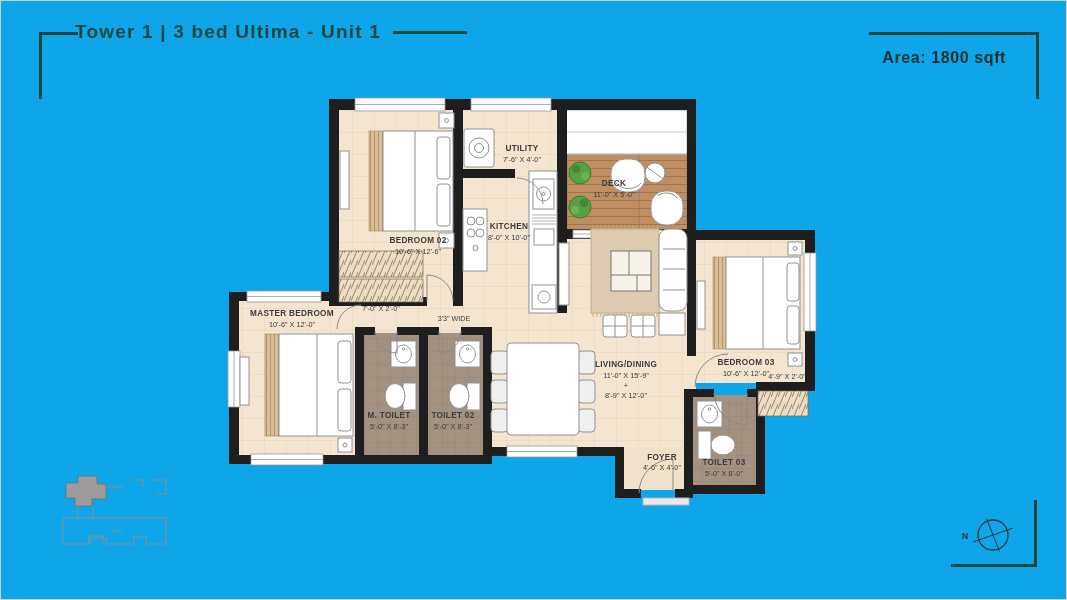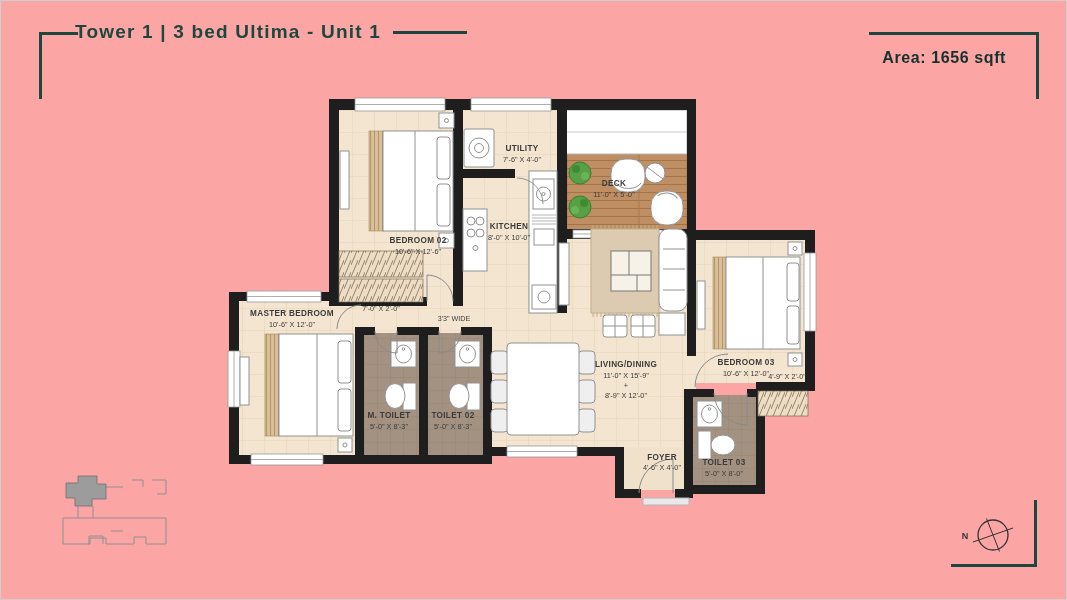--- a/index.html
+++ b/index.html
@@ -1,17 +1,17 @@
 <!DOCTYPE html>
 <html><head>
 <meta charset="utf-8">
 <style>
   html,body{margin:0;padding:0;background:#fff;}
   #stage{
-    position:relative;width:1067px;height:600px;background:#fca5a5;
+    position:relative;width:1067px;height:600px;background:#0ea5e9;
     border:1px solid #cfcfcf;box-sizing:border-box;overflow:hidden;
     font-family:"Liberation Sans",sans-serif;
   }
   
   .bracket{position:absolute;}
   .bracket-tl{left:38px;top:31px;width:36px;height:64px;border-left:3px solid #1d473e;border-top:3px solid #1d473e;}
   .bracket-tr{left:868px;top:31px;width:167px;height:64px;border-right:3px solid #1d473e;border-top:3px solid #1d473e;}
   .bracket-br{left:950px;top:499px;width:83px;height:64px;border-right:3px solid #1d473e;border-bottom:3px solid #1d473e;}
   .title-row{position:absolute;left:74px;top:20px;display:flex;align-items:center;gap:12px;}
   .title-row .rule{height:3px;background:#1d473e;}
@@ -33,21 +33,21 @@
 <body>
 
 <div id="stage">
 
   <div class="bracket bracket-tl"></div>
   <div class="title-row">
     <h1 class="page-title" style="margin:0">Tower 1 | 3 bed Ultima - Unit 1</h1>
     <div class="rule rule-trail"></div>
   </div>
   <div class="bracket bracket-tr"></div>
-  <div class="area-label">Area: 1656 sqft</div>
+  <div class="area-label">Area: 1800 sqft</div>
   <div class="bracket bracket-br"></div>
 
   <svg width="1067" height="600" viewBox="0 0 1067 600" style="position:absolute;left:0;top:0;">
     <defs>
       <pattern id="patGrid" width="22" height="22" patternUnits="userSpaceOnUse">
         <rect width="22" height="22" fill="#f3e5cf"></rect>
         <path d="M22,0 V22 M0,22 H22" stroke="#e6d3b6" stroke-width="1"></path>
       </pattern>
       <pattern id="patPlank" width="120" height="8" patternUnits="userSpaceOnUse">
         <rect width="120" height="8" fill="#bf8e62"></rect>

